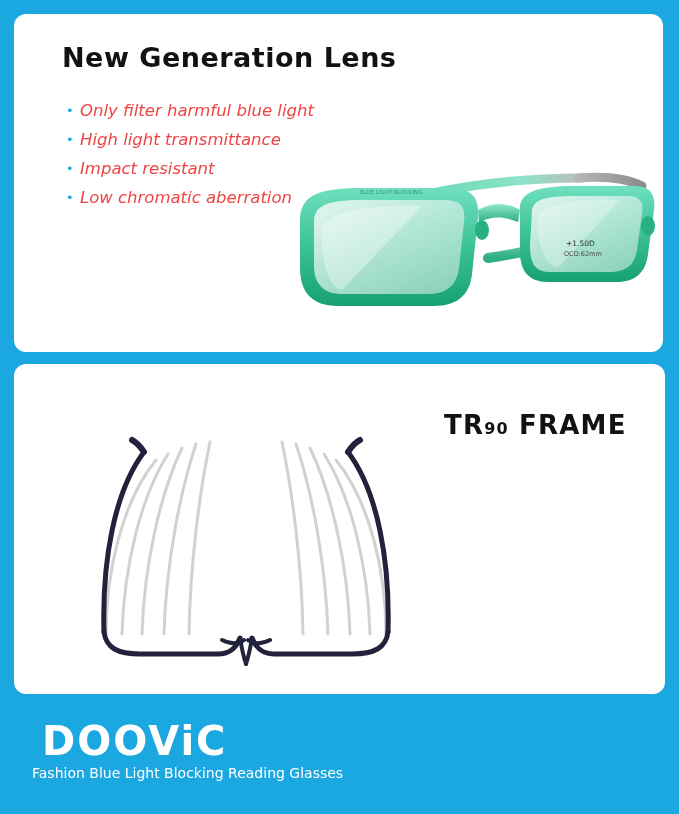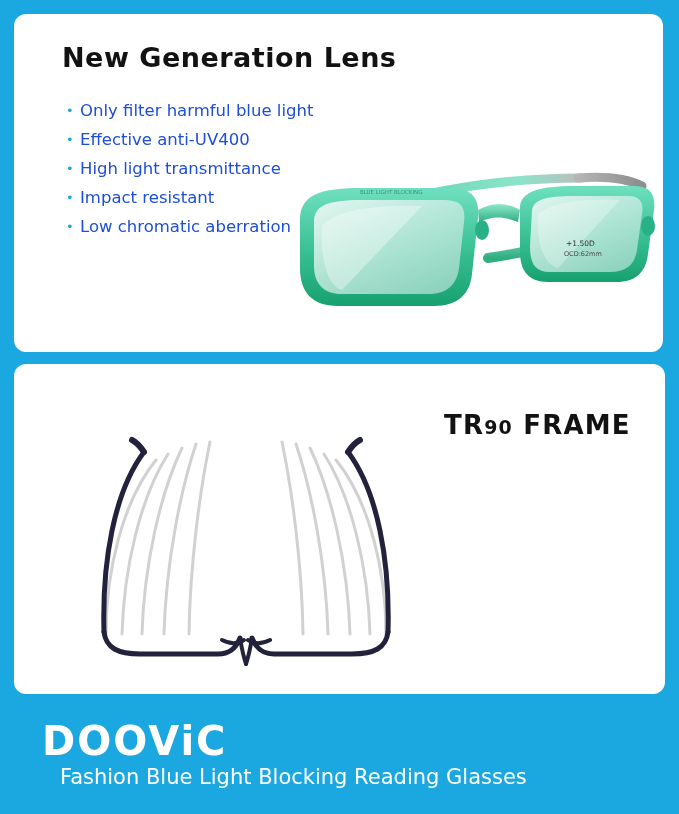--- a/index.html
+++ b/index.html
@@ -54,35 +54,36 @@
     top: 28px;
     font-size: 27px;
   }
   #frame-heading {
     left: 430px;
     top: 46px;
     font-size: 26px;
     letter-spacing: 1.2px;
   }
   #frame-heading .small-sub {
-    font-size: 19px;
+    font-size: 16px;
     vertical-align: baseline;
   }
 
   .bullet-list {
     position: absolute;
     margin: 0;
     padding: 0;
     list-style: none;
   }
   .bullet-list li {
     position: relative;
     padding-left: 14px;
-    color: #1d4ed8;
+    color: #ef4444;
     font-family: "DejaVu Sans", sans-serif;
+    font-style: italic;
   }
   .bullet-list li::before {
     content: "\2022";
     position: absolute;
     left: 0;
     top: 0;
     color: #1ba7e0;
     font-size: 13px;
     line-height: inherit;
   }
@@ -142,24 +143,24 @@
     left: 42px;
     top: 18px;
     font-family: "DejaVu Sans", sans-serif;
     font-weight: bold;
     font-size: 40px;
     color: #ffffff;
     letter-spacing: 2px;
   }
   #tagline {
     position: absolute;
-    left: 60px;
+    left: 32px;
     top: 65px;
     font-family: "DejaVu Sans", sans-serif;
-    font-size: 21px;
+    font-size: 14px;
     color: #ffffff;
   }
 
   .sr {
     position: absolute;
     width: 1px; height: 1px;
     overflow: hidden;
     clip: rect(0 0 0 0);
   }
 </style>
@@ -167,21 +168,20 @@
 <body>
 
 <div id="page">
 
   <div class="panel" id="panel-lens">
 
     <div class="heading" id="lens-heading">New Generation Lens</div>
 
     <ul class="bullet-list" id="lens-bullets">
       <li>Only filter harmful blue light</li>
-      <li>Effective anti-UV400</li>
       <li>High light transmittance</li>
       <li>Impact resistant</li>
       <li>Low chromatic aberration</li>
     </ul>
 
     <div id="glasses-photo">
       <svg width="376" height="200" viewBox="0 0 376 200" xmlns="http://www.w3.org/2000/svg">
         <defs>
           <linearGradient id="gFrame" x1="0" y1="0" x2="0" y2="1">
             <stop offset="0%" stop-color="#6fe0bf"></stop>

